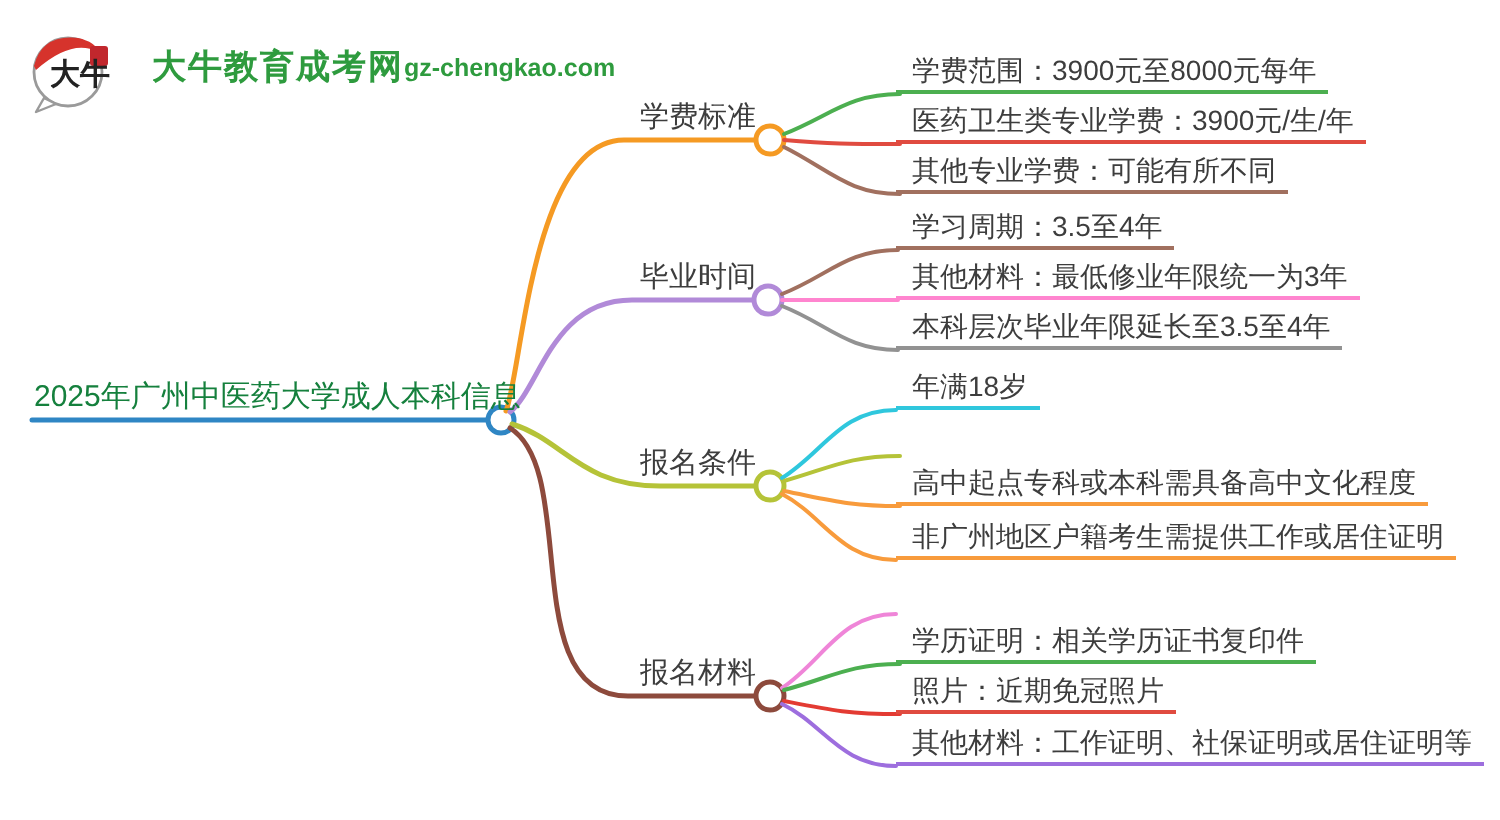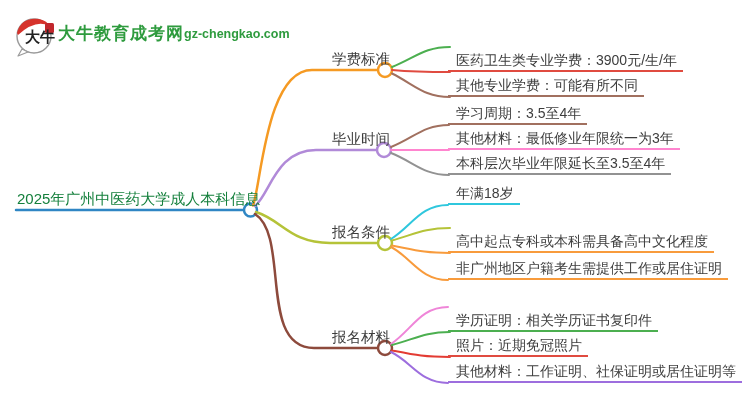--- a/index.html
+++ b/index.html
@@ -3,31 +3,31 @@
 <meta charset="utf-8">
 <style>
   html,body{margin:0;padding:0;background:#ffffff;}
   #canvas{
     position:relative;width:750px;height:410px;background:#ffffff;overflow:hidden;
     font-family:"Liberation Sans","DejaVu Sans",sans-serif;color:#3d3d3d;
   }
   #connectors{position:absolute;left:0;top:0;width:750px;height:410px;}
 
   
-  #logo{position:absolute;left:12px;top:11px;display:flex;align-items:center;gap:2px;cursor:pointer;}
+  #logo{position:absolute;left:12px;top:11px;display:flex;align-items:center;gap:20px;cursor:pointer;}
   #logo-text{display:flex;flex-direction:row;line-height:1.05;}
   .logo-title{font-size:17px;font-weight:bold;color:#2e9b3e;letter-spacing:1px;}
   .logo-url{font-size:12.5px;font-weight:bold;color:#2e9b3e;margin-top:3px;}
 
   
   .nodetext{position:absolute;white-space:nowrap;}
 
   .root-label{left:17px;top:188px;font-size:15px;line-height:21px;color:#15803d;}
 
-  .branch-label{width:62px;text-align:right;font-size:14.5px;line-height:19px;color:#3d3d3d;left:328px;}
+  .branch-label{width:62px;text-align:right;font-size:14.5px;line-height:19px;color:#3d3d3d;left:316px;}
   #b1-label{top:50px;}
   #b2-label{top:130px;}
   #b3-label{top:223px;}
   #b4-label{top:328px;}
 
   .leaf{left:448px;font-size:14px;line-height:19px;height:19px;
         padding:0 6px 0 8px;border-bottom:2px solid #000;color:#3d3d3d;}
   
   .u-green {border-color:#4caf50;}
   .u-red   {border-color:#e04b40;}
@@ -91,20 +91,21 @@
     </div>
   </div>
 
   <div class="nodetext root-label">2025年广州中医药大学成人本科信息</div>
 
   <div id="b1-label" class="nodetext branch-label">学费标准</div>
   <div id="b2-label" class="nodetext branch-label">毕业时间</div>
   <div id="b3-label" class="nodetext branch-label">报名条件</div>
   <div id="b4-label" class="nodetext branch-label">报名材料</div>
 
+  <div class="nodetext leaf u-green" style="top:26px">学费范围：3900元至8000元每年</div>
   <div class="nodetext leaf u-red" style="top:51px">医药卫生类专业学费：3900元/生/年</div>
   <div class="nodetext leaf u-brown" style="top:76px">其他专业学费：可能有所不同</div>
 
   <div class="nodetext leaf u-brown" style="top:104px">学习周期：3.5至4年</div>
   <div class="nodetext leaf u-pink" style="top:129px">其他材料：最低修业年限统一为3年</div>
   <div class="nodetext leaf u-gray" style="top:154px">本科层次毕业年限延长至3.5至4年</div>
 
   <div class="nodetext leaf u-cyan" style="top:184px">年满18岁</div>
   <div class="nodetext leaf u-orange" style="top:232px">高中起点专科或本科需具备高中文化程度</div>
   <div class="nodetext leaf u-orange" style="top:259px">非广州地区户籍考生需提供工作或居住证明</div>

